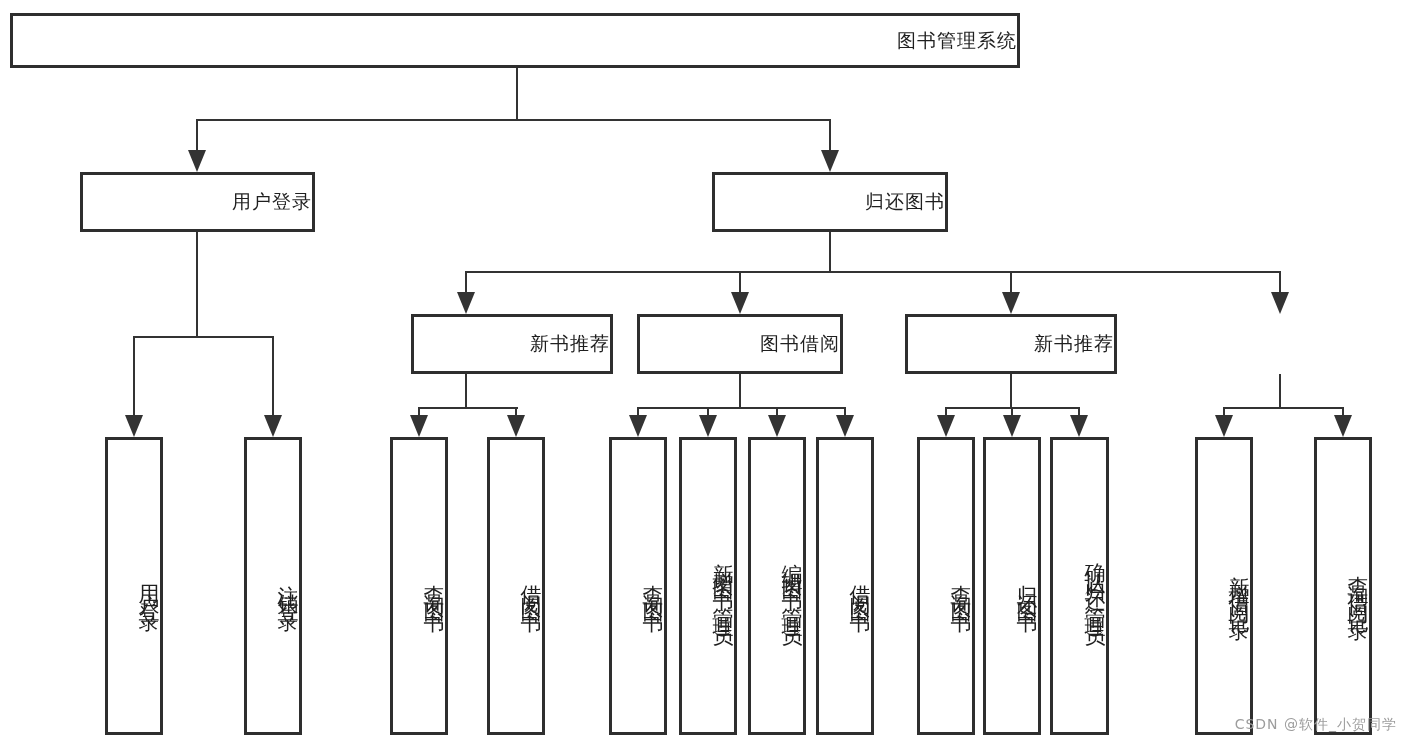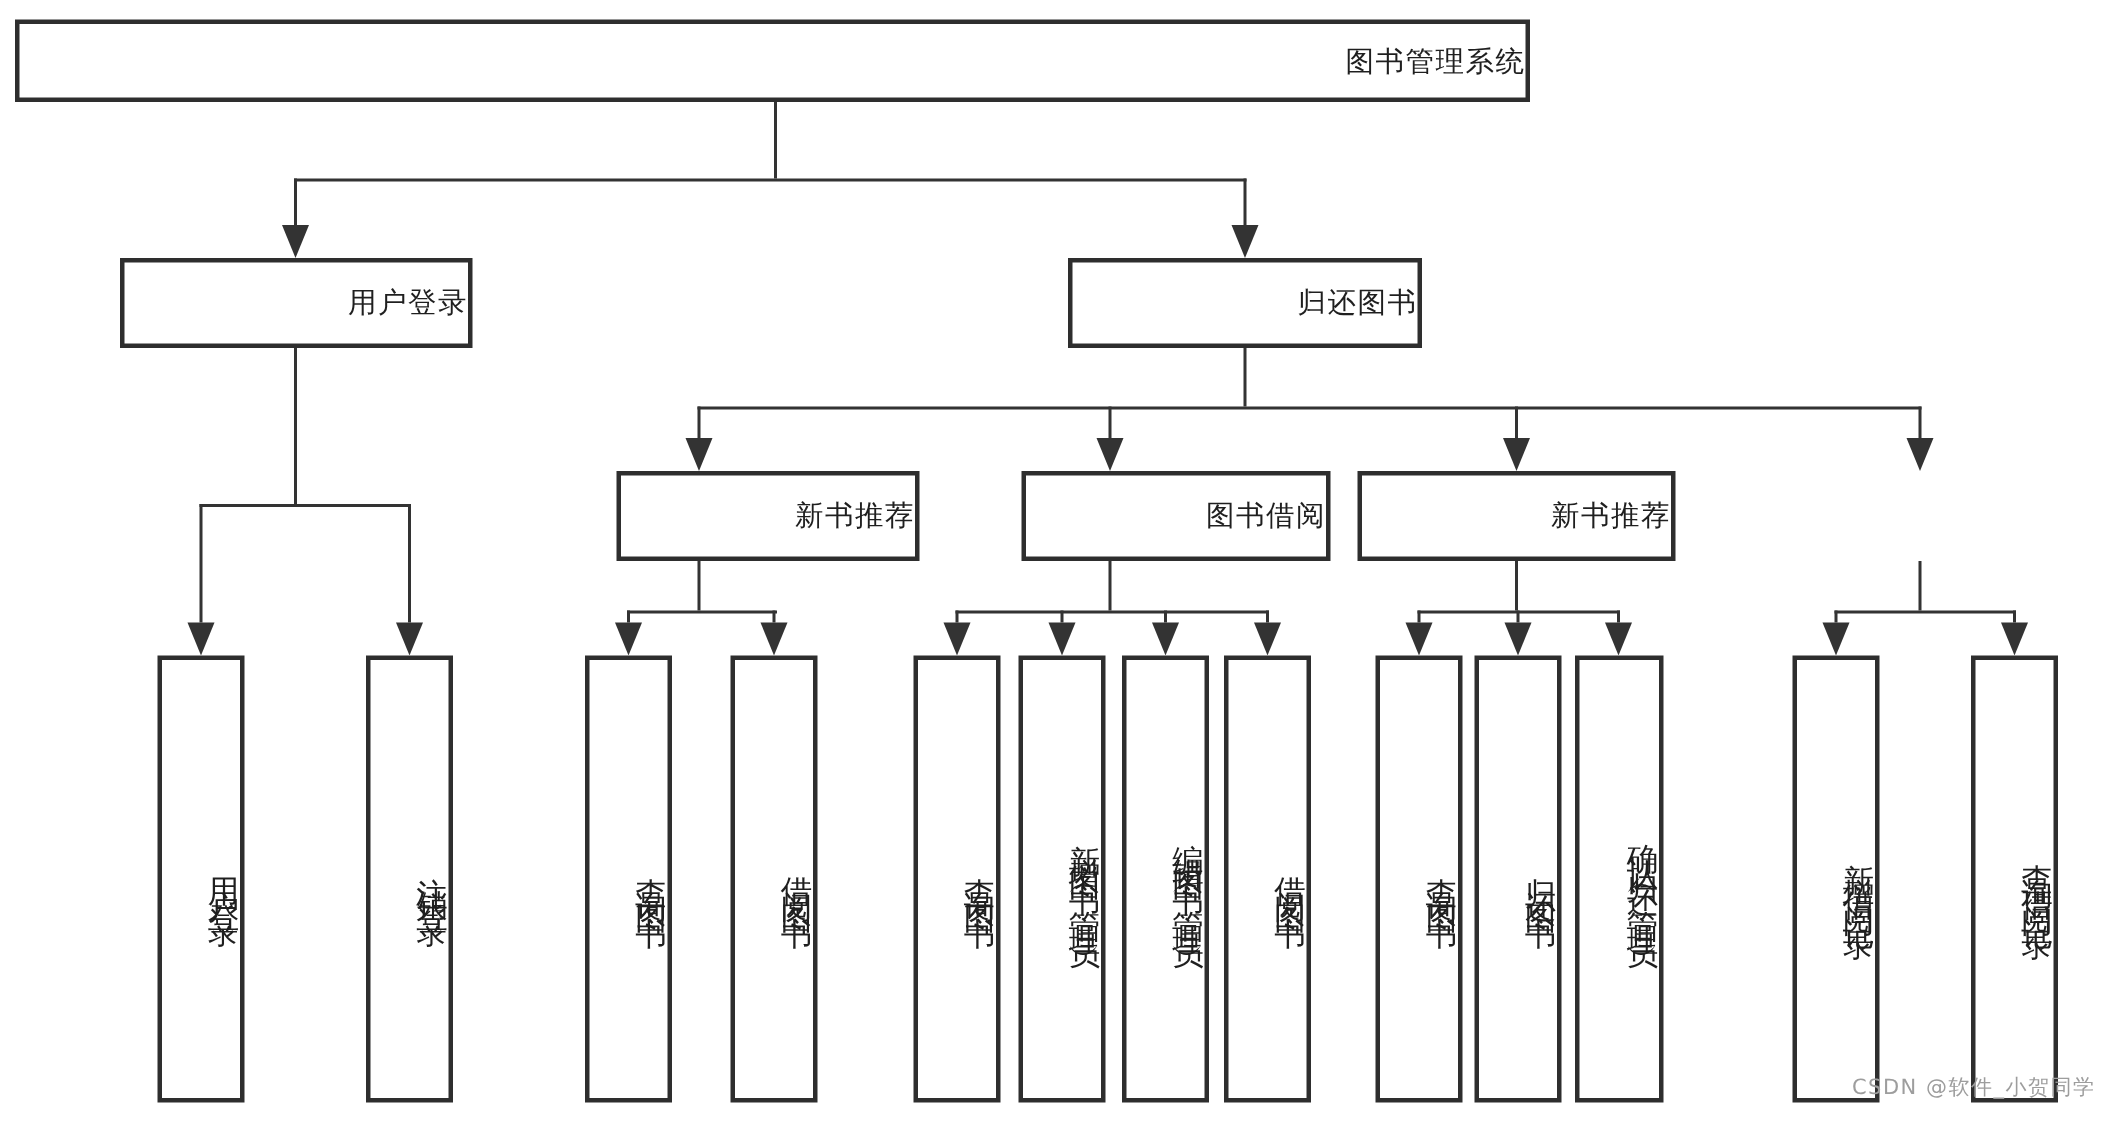--- a/index.html
+++ b/index.html
@@ -90,21 +90,21 @@
   <div class="vl" style="left:739px; top:271px; height:21px;"></div>
   <div class="ar" style="left:731px; top:292px;"></div>
   <div class="vl" style="left:1010px; top:271px; height:21px;"></div>
   <div class="ar" style="left:1002px; top:292px;"></div>
   <div class="vl" style="left:1279px; top:271px; height:21px;"></div>
   <div class="ar" style="left:1271px; top:292px;"></div>
 
   <div class="box" style="left:365px; top:314px; width:202px; height:60px;margin-left:46px;">
     <span class="hlabel">新书推荐</span>
   </div>
-  <div class="box" style="left:637px; top:314px; width:206px; height:60px;margin-left:44px;">
+  <div class="box" style="left:637px; top:314px; width:206px; height:60px;">
     <span class="hlabel">图书借阅</span>
   </div>
   <div class="box" style="left:905px; top:314px; width:212px; height:60px;">
     <span class="hlabel">新书推荐</span>
   </div>
 
   <div class="vl" style="left:465px; top:374px; height:33px;"></div>
   <div class="hl" style="left:418px; top:407px; width:100px;"></div>
   <div class="vl" style="left:418px; top:407px; height:8px;"></div>
   <div class="ar" style="left:410px; top:415px;"></div>

